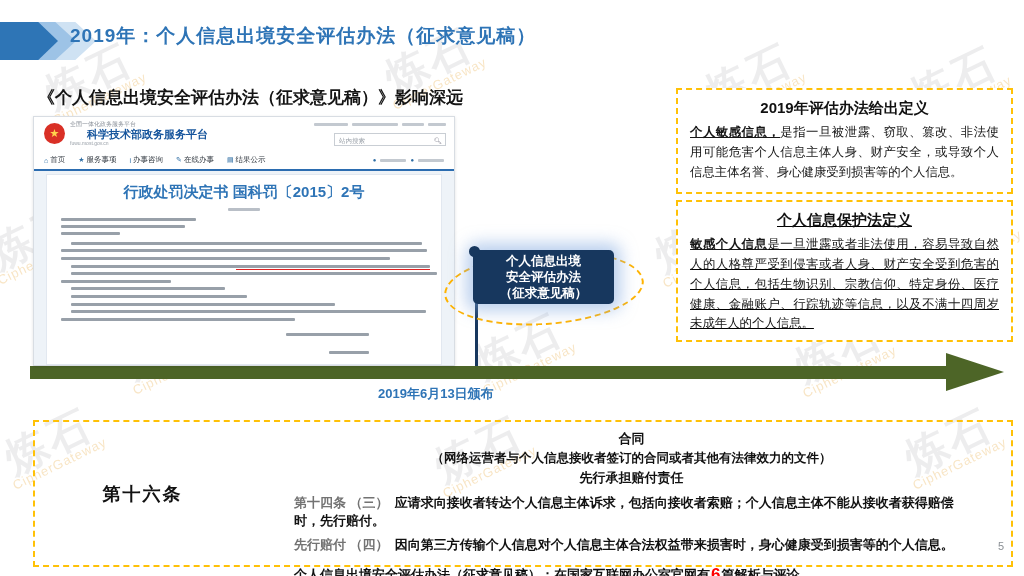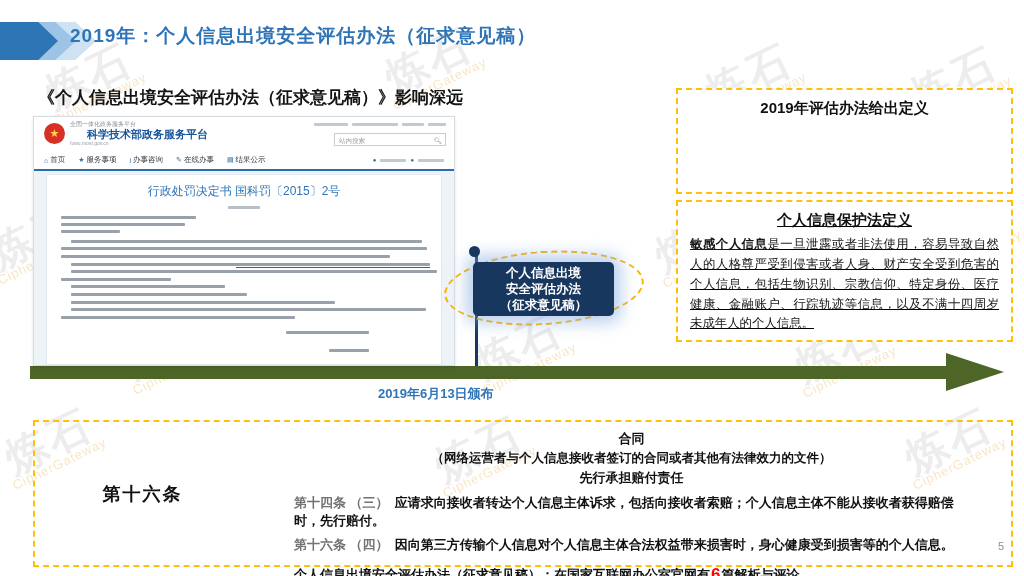--- a/index.html
+++ b/index.html
@@ -35,21 +35,21 @@
           font-size:6.5px;color:#9aa1a9;line-height:13px;padding-left:4px;box-sizing:border-box;}
   .search .mag{position:absolute;right:3px;top:0;color:#667;}
   .navbar{display:flex;align-items:center;height:18px;padding:0 10px;gap:13px;border-bottom:2px solid #2b6cb0;background:#fff;}
   .nav-item{font-size:7.5px;color:#333a42;display:flex;align-items:center;gap:2px;}
   .nav-item .ni{color:#2e6da4;font-size:7px;}
   .nav-right{margin-left:auto;display:flex;align-items:center;gap:4px;}
   .nav-right .ni{color:#2e6da4;font-size:6px;}
   .doc-area{position:absolute;left:0;right:0;top:54px;bottom:0;background:#eef3f8;}
   .doc-page{position:absolute;left:12px;right:12px;top:3px;bottom:0;background:#fff;border:1px solid #e2e8f0;
             padding:8px 14px 0;box-sizing:border-box;}
-  .doc-title{text-align:center;font-size:12px;font-weight:normal;color:#2e74b6;}
+  .doc-title{text-align:center;font-size:15px;font-weight:bold;color:#2e74b6;}
   .doc-date{height:2.5px;background:#b9bfc7;margin:6px auto 7px;border-radius:1px;}
   .doc-bar{height:3px;background:#98a0a9;border-radius:1px;margin-bottom:4.6px;position:relative;}
   .doc-party .doc-bar{margin-bottom:4.2px;}
   .doc-body{margin-top:7px;}
   .redline{position:absolute;right:0;top:4.4px;height:0;border-bottom:1.6px solid #e02121;}
   .doc-close{text-align:right;padding-right:58px;margin-top:6px;}
   .doc-close .doc-bar{display:inline-block;margin-left:auto;}
 
   
   .defbox{position:absolute;left:676px;width:337px;border:2px dashed #ffc107;background:#fff;
@@ -58,21 +58,21 @@
   .defbox-2{top:200px;height:142px;text-decoration:underline;}
   .defbox h3{margin:3px 0 5px;text-align:center;font-size:15px;color:#111;}
   .defbox p{margin:0;font-size:12.4px;line-height:1.6;color:#161616;text-align:justify;}
   .lead-u{font-weight:bold;text-decoration:underline;}
 
   
   .ellipse{position:absolute;left:444px;top:251px;width:196px;height:70px;border:2.5px dashed #ffb300;
            border-radius:50%;transform:rotate(-4deg);z-index:2;}
   .connector{position:absolute;left:475px;top:253px;width:3px;height:116px;background:#17375e;z-index:1;}
   .conn-dot{position:absolute;left:469px;top:246px;width:11px;height:11px;border-radius:50%;background:#17375e;z-index:4;}
-  .badge{position:absolute;left:473px;top:262px;width:141px;height:54px;background:#17375e;border-radius:5px;
+  .badge{position:absolute;left:473px;top:250px;width:141px;height:54px;background:#17375e;border-radius:5px;
          color:#fff;font-weight:bold;font-size:12.5px;text-align:center;display:flex;flex-direction:column;
          justify-content:center;line-height:1.3;z-index:3;box-shadow:0 0 16px 7px rgba(132,170,224,0.55);}
 
   
   .tl-shaft{position:absolute;left:30px;top:366px;width:918px;height:13px;background:#4d6527;z-index:1;}
   .tl-head{position:absolute;left:946px;top:353px;width:0;height:0;border-top:19.5px solid transparent;
            border-bottom:19.5px solid transparent;border-left:58px solid #4d6527;z-index:1;}
   .tl-label{position:absolute;left:378px;top:385px;width:200px;text-align:left;color:#2e74b6;
             font-weight:bold;font-size:13px;z-index:2;}
 
@@ -234,20 +234,21 @@
         <div class="doc-close" id="doc-close">
             <div><div class="doc-bar" style="width: 27%;"></div></div>
             <div><div class="doc-bar" style="width: 13%;"></div></div>
           </div>
       </div>
     </div>
   </div>
 
   <div class="defbox defbox-1">
     <h3>2019年评估办法给出定义</h3>
+    <p><span class="lead-u">个人敏感信息，</span><span>是指一旦被泄露、窃取、篡改、非法使用可能危害个人信息主体人身、财产安全，或导致个人信息主体名誉、身心健康受到损害等的个人信息。</span></p>
   </div>
   <div class="defbox defbox-2">
     <h3>个人信息保护法定义</h3>
     <p><span class="lead-u">敏感个人信息</span><span>是一旦泄露或者非法使用，容易导致自然人的人格尊严受到侵害或者人身、财产安全受到危害的个人信息，包括生物识别、宗教信仰、特定身份、医疗健康、金融账户、行踪轨迹等信息，以及不满十四周岁未成年人的个人信息。</span></p>
   </div>
 
   <div class="ellipse"></div>
   <div class="connector"></div>
   <div class="conn-dot"></div>
   <div class="badge">
@@ -260,19 +261,19 @@
   <div class="tl-head"></div>
   <div class="tl-label">2019年6月13日颁布</div>
 
   <div class="keybox">
     <div class="key-label">第十六条</div>
     <div class="key-content">
       <div class="kc-h">合同</div>
       <div class="kc-sub">（网络运营者与个人信息接收者签订的合同或者其他有法律效力的文件）</div>
       <div class="kc-h">先行承担赔付责任</div>
       <div class="kc-article"><span class="kc-ref">第十四条 （三）</span><span>应请求向接收者转达个人信息主体诉求，包括向接收者索赔；个人信息主体不能从接收者获得赔偿时，先行赔付。</span></div>
-      <div class="kc-article"><span class="kc-ref">第十六条 （四）</span><span>因向第三方传输个人信息对个人信息主体合法权益带来损害时，身心健康受到损害等的个人信息。</span></div>
+      <div class="kc-article"><span class="kc-ref">先行赔付 （四）</span><span>因向第三方传输个人信息对个人信息主体合法权益带来损害时，身心健康受到损害等的个人信息。</span></div>
       <div class="kc-footer"><span>个人信息出境安全评估办法（征求意见稿）：</span><span class="kc-em"><span>在国家互联网办公室官网有</span><span class="kc-num">6</span><span>篇解析与评论</span></span><span>。</span></div>
     </div>
   </div>
 
   <div class="pagenum">5</div>
 </div>
 
 </body></html>

